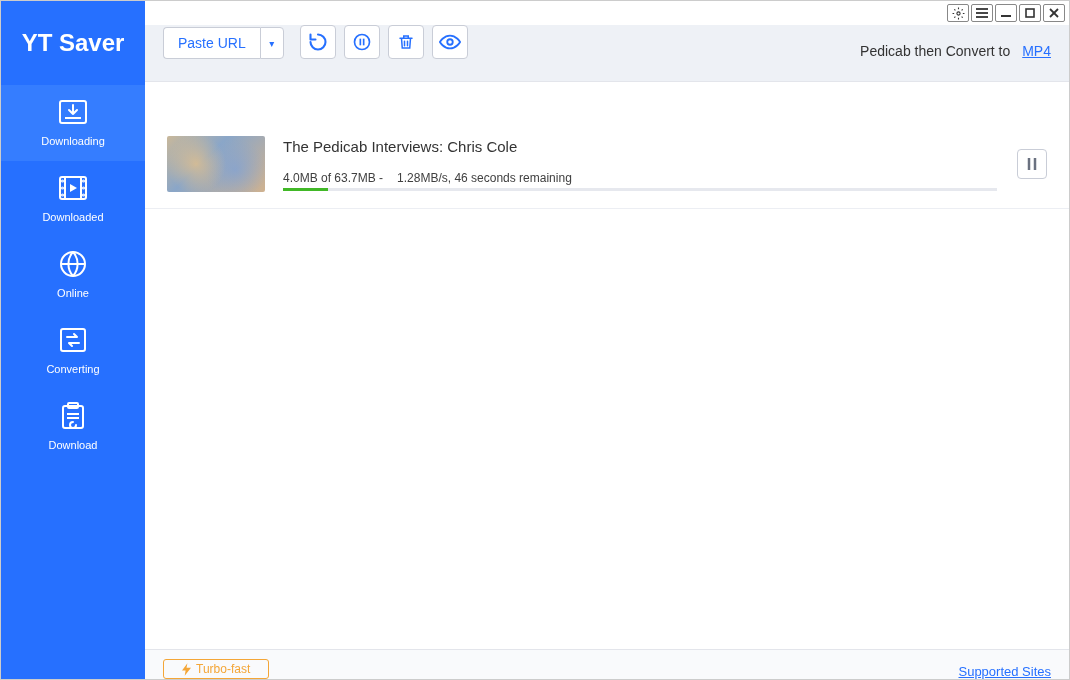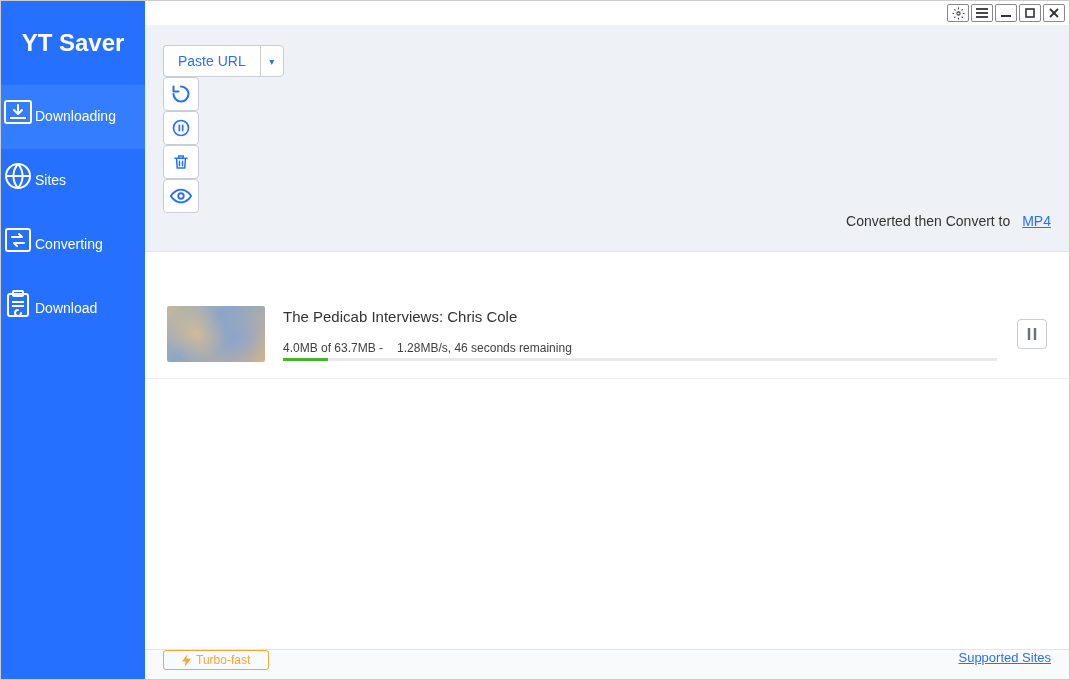--- a/index.html
+++ b/index.html
@@ -2,33 +2,33 @@
 <html><head>
   <meta charset="utf-8">
   <style>
     * { box-sizing: border-box; margin: 0; padding: 0; font-family: Arial, sans-serif; }
     body { width: 1070px; height: 680px; overflow: hidden; border: 1px solid #ccc; }
     .app { display: flex; width: 100%; height: 100%; }
     
     
     .sidebar { width: 144px; background: #2670ff; color: white; display: flex; flex-direction: column; }
     .brand { font-size: 24px; font-weight: bold; padding: 28px 10px; text-align: center; }
-    .nav-item { display: flex; flex-direction: row; align-items: center; padding: 12px 0 14px; cursor: pointer; font-size: 14px; }
+    .nav-item { display: flex; flex-direction: column; align-items: center; padding: 12px 0 14px; cursor: pointer; font-size: 11px; }
     .nav-item.active { background: #357dff; }
     .nav-item .nav-icon { width: 34px; height: 30px; margin-bottom: 8px; display: flex; align-items: center; justify-content: center; }
     
     
     .main { flex: 1; display: flex; flex-direction: column; background: #fff; }
     
     
     .titlebar { height: 24px; display: flex; justify-content: flex-end; align-items: center; padding: 2px 4px; gap: 2px; background: #fff; }
     .titlebar button { width: 22px; height: 18px; background: #fff; border: 1px solid #888; border-radius: 2px; cursor: pointer; display: flex; align-items: center; justify-content: center; font-size: 13px; color: #333; }
     
     
-    .toolbar { background: #eef1f6; padding: 20px 18px 22px; display: flex; align-items: flex-start; border-bottom: 1px solid #e3e5eb; flex-direction: column; }
+    .toolbar { background: #eef1f6; padding: 0 18px 22px; display: flex; align-items: flex-end; border-bottom: 1px solid #e3e5eb; }
     .paste-group { display: flex; margin-right: 16px; }
     .paste-url { border: 1px solid #c9cdd7; background: #fff; color: #2670ff; font-size: 14px; padding: 7px 14px; border-radius: 4px 0 0 4px; cursor: pointer; border-right: none; }
     .paste-dd { border: 1px solid #c9cdd7; background: #fff; color: #2670ff; width: 24px; border-radius: 0 4px 4px 0; cursor: pointer; font-size: 10px; display:flex;align-items:center;justify-content:center; }
     .icon-btn { width: 36px; height: 34px; border: 1px solid #c9cdd7; background: #fff; border-radius: 4px; cursor: pointer; display: flex; align-items: center; justify-content: center; margin-right: 8px; }
     .toolbar-right { margin-left: auto; font-size: 14px; color: #333; }
     .convert-link { color: #2670ff; text-decoration: underline; margin-left: 8px; cursor: pointer; }
     
     
     .list { flex: 1; overflow: auto; margin-top: 36px; }
     .dl-item { display: flex; align-items: center; padding: 18px 22px 16px; border-bottom: 1px solid #eceef3; }
@@ -36,21 +36,21 @@
     .thumb::after { content:''; position:absolute; inset:0; background: radial-gradient(circle at 30% 50%, rgba(255,200,120,.6), transparent 40%), radial-gradient(circle at 70% 60%, rgba(120,160,220,.6), transparent 40%); }
     .dl-info { flex: 1; }
     .dl-title { font-size: 15px; color: #333; margin-bottom: 16px; }
     .dl-stats { font-size: 12px; color: #404040; margin-bottom: 3px; }
     .dl-stats .gap { display:inline-block; width:14px; }
     .progress-track { height: 3px; background: #e6e8ee; width: 100%; position: relative; }
     .progress-fill { height: 100%; background: #41b827; width: 6.3%; }
     .pause-btn { width: 30px; height: 30px; border: 1px solid #c9cdd7; background: #fff; border-radius: 4px; cursor: pointer; display: flex; align-items: center; justify-content: center; margin-left: 20px; color: #6a7180; }
     
     
-    .footer { height: 30px; border-top: 1px solid #e3e5eb; background: #f9fafc; display: flex; align-items: flex-start; padding: 0 18px; }
+    .footer { height: 30px; border-top: 1px solid #e3e5eb; background: #f9fafc; display: flex; align-items: flex-end; padding: 0 18px; }
     .turbo { border: 1px solid #f4a637; color: #f4a637; font-size: 12px; padding: 2px 18px; border-radius: 3px; cursor: pointer; display: inline-flex; align-items: center; gap: 5px; }
     .supported { margin-left: auto; color: #2670ff; text-decoration: underline; font-size: 13px; cursor: pointer; }
     
     svg { display: block; }
   </style>
 </head>
 <body>
 
 <div class="app">
 
@@ -61,29 +61,46 @@
       <span class="nav-icon">
         <svg width="30" height="26" viewBox="0 0 30 26" fill="none" stroke="white" stroke-width="2">
             <rect x="2" y="2" width="26" height="22" rx="2"></rect>
             <path d="M15 6v9m0 0l-4-4m4 4l4-4" stroke-linecap="round" stroke-linejoin="round"></path>
             <line x1="7" y1="19" x2="23" y2="19"></line>
           </svg>
       </span>
       <span>Downloading</span>
     </div>
 
+    <div class="nav-item">
+      <span class="nav-icon">
+        <svg width="30" height="26" viewBox="0 0 30 26" fill="none" stroke="white" stroke-width="2">
+            <rect x="2" y="2" width="26" height="22" rx="2"></rect>
+            <line x1="7" y1="2" x2="7" y2="24"></line>
+            <line x1="23" y1="2" x2="23" y2="24"></line>
+            <circle cx="4.5" cy="6" r="0.5" fill="white"></circle>
+            <circle cx="4.5" cy="13" r="0.5" fill="white"></circle>
+            <circle cx="4.5" cy="20" r="0.5" fill="white"></circle>
+            <circle cx="25.5" cy="6" r="0.5" fill="white"></circle>
+            <circle cx="25.5" cy="13" r="0.5" fill="white"></circle>
+            <circle cx="25.5" cy="20" r="0.5" fill="white"></circle>
+            <path d="M12 9l7 4-7 4z" fill="white" stroke="none"></path>
+          </svg>
+      </span>
+      <span>Downloaded</span>
+    </div>
 
     <div class="nav-item">
       <span class="nav-icon">
         <svg width="28" height="28" viewBox="0 0 28 28" fill="none" stroke="white" stroke-width="2">
             <circle cx="14" cy="14" r="12"></circle>
             <path d="M2 14h24M14 2a18 18 0 010 24M14 2a18 18 0 000 24"></path>
           </svg>
       </span>
-      <span>Sites</span>
+      <span>Online</span>
     </div>
 
     <div class="nav-item">
       <span class="nav-icon">
         <svg width="28" height="26" viewBox="0 0 28 26" fill="none" stroke="white" stroke-width="2">
             <rect x="2" y="2" width="24" height="22" rx="2"></rect>
             <path d="M8 10h10l-3-3M20 16H10l3 3" stroke-linecap="round" stroke-linejoin="round"></path>
           </svg>
       </span>
       <span>Converting</span>
@@ -180,21 +197,21 @@
         </button>
       <button class="icon-btn">
           <span>
         <svg width="22" height="16" viewBox="0 0 24 16" fill="none" stroke="#2670ff" stroke-width="2">
               <path d="M1 8s4-7 11-7 11 7 11 7-4 7-11 7S1 8 1 8z"></path>
               <circle cx="12" cy="8" r="3"></circle>
             </svg>
       </span>
         </button>
       <div class="toolbar-right">
-        <span>Converted then Convert to</span>
+        <span>Pedicab then Convert to</span>
         <a class="convert-link">MP4</a>
       </div>
     </div>
 
     <div class="list">
       <div class="dl-item">
         <div class="thumb"></div>
         <div class="dl-info">
           <div class="dl-title">The Pedicab Interviews: Chris Cole</div>
           <div class="dl-stats">

